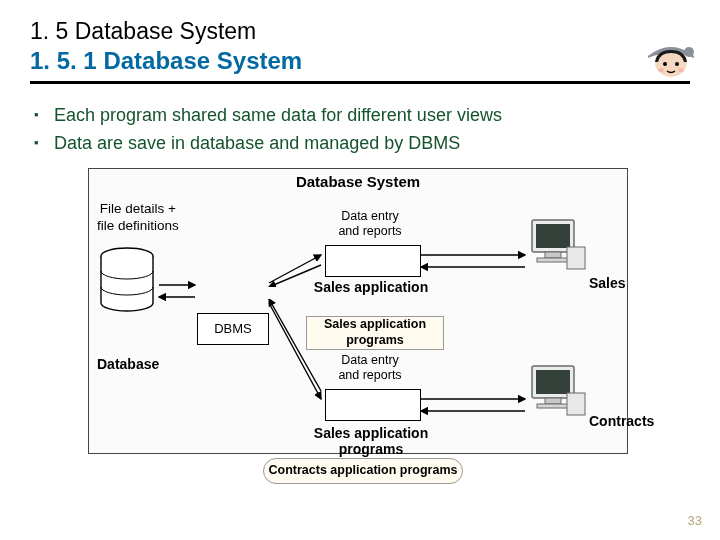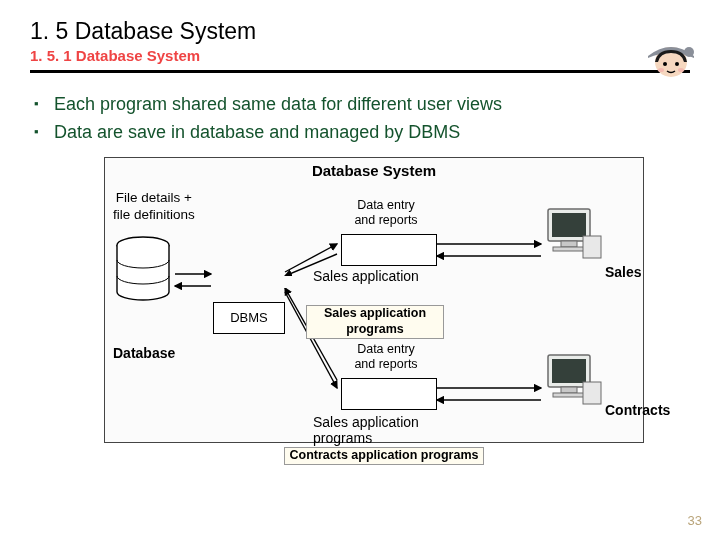--- a/index.html
+++ b/index.html
@@ -18,23 +18,23 @@
     height: 540px;
     box-sizing: border-box;
   }
   .title {
     font-size: 23px;
     font-weight: normal;
     color: #000;
     margin: 0 0 2px 0;
   }
   .subtitle {
-    font-size: 15px;
-    font-weight: bold;
-    color: #ef4444;
+    font-size: 24px;
+    font-weight: bold;
+    color: #0369a1;
     margin: 0 0 6px 0;
   }
   .rule {
     border: none;
     border-top: 3px solid #000;
     margin: 4px 0 18px 0;
   }
   .avatar {
     position: absolute;
     top: 40px;
@@ -61,21 +61,21 @@
     top: 3px;
   }
   .diagram-container {
     position: relative;
     margin-left: 58px;
     width: 540px;
     height: 310px;
   }
   .diagram-border {
     position: absolute;
-    left: 16px; top: 0;
+    left: 0; top: 0;
     width: 540px;
     height: 286px;
     border: 1px solid #444;
     box-sizing: border-box;
     background: #fbfbfb;
     padding-left: 21px;
   }
   .diag-title {
     position: absolute;
     top: 4px;
@@ -139,21 +139,22 @@
     width: 94px;
     height: 30px;
   }
   .app1 { top: 76px; }
   .app2 { top: 220px; }
   .app-label {
     position: absolute;
     left: 208px;
     width: 148px;
     font-size: 14px;
-    font-weight: normal;
+    font-weight: bold;
+    text-align: center;
   }
   .al1 { top: 110px; }
   .al2 { top: 256px; }
   .monitor {
     position: absolute;
     width: 58px;
     height: 56px;
   }
   .mon1 { left: 440px; top: 48px; }
   .mon2 { left: 440px; top: 194px; }
@@ -172,21 +173,21 @@
     font-size: 12.5px;
     font-weight: bold;
     text-align: center;
     display: flex;
     align-items: center;
     justify-content: center;
     line-height: 1.25;
     box-sizing: border-box;
   }
   .ov1 { left: 218px; top: 148px; width: 138px; height: 34px; }
-  .ov2 { left: 196px; top: 290px; width: 200px; height: 18px; }
+  .ov2 { left: 175px; top: 290px; width: 200px; height: 26px; border-radius: 16px; }
   .page-num {
     position: absolute;
     right: 18px;
     bottom: 12px;
     font-size: 13px;
     color: #b9a47a;
     margin-left: 36px;
   }
   
   .arrow-svg {

